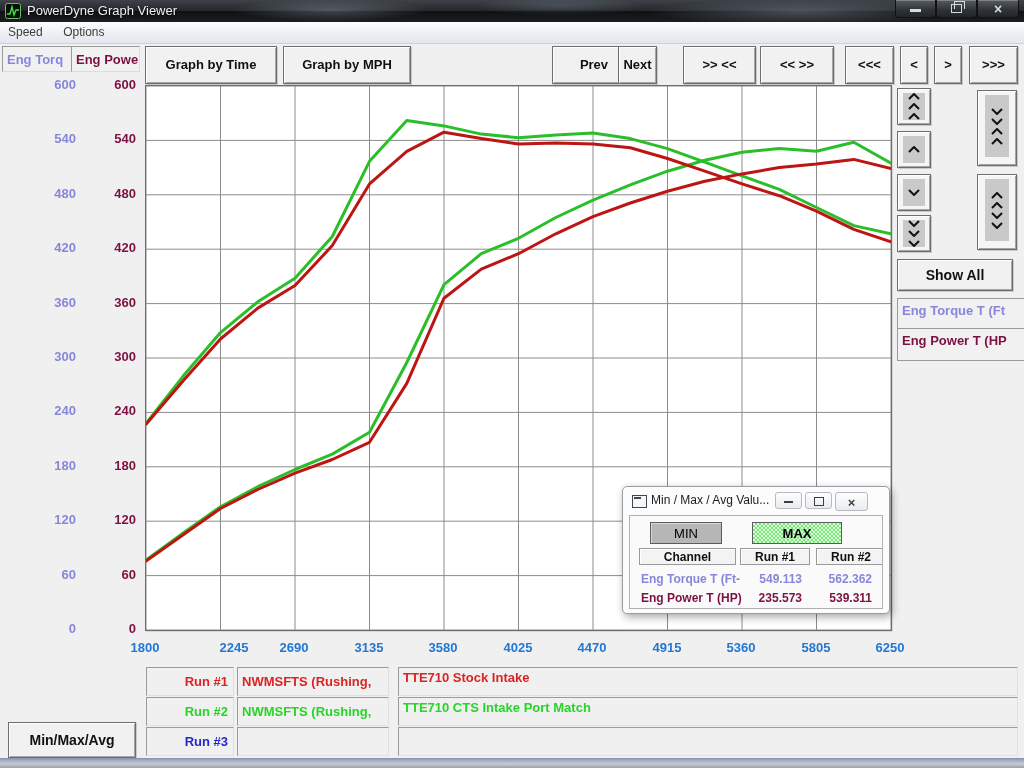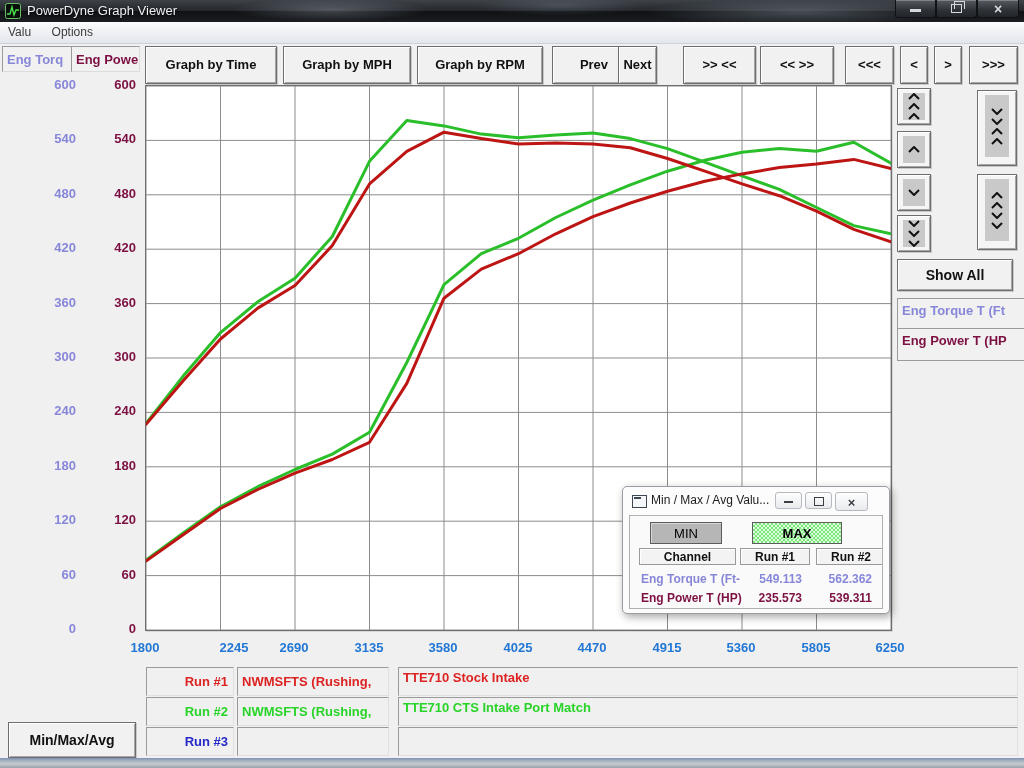--- a/index.html
+++ b/index.html
@@ -115,30 +115,29 @@
     <div class="winbtn" id="btn-min">
         <span></span>
       </div>
     <div class="winbtn" id="btn-restore">
         <span id="restore-glyph"></span>
       </div>
     <div class="winbtn" id="btn-close"><span>×</span></div>
   </div>
 
   <div id="menubar">
-    <span class="menu-item">Valu</span>
+    <span class="menu-item">Speed</span>
     <span class="menu-item">Options</span>
   </div>
 
   <div class="chanbox" id="chan-torq">Eng Torq</div>
   <div class="chanbox" id="chan-powe">Eng Powe</div>
 
   <div class="btn3d tbtn" style="left:145px;width:132px;">Graph by Time</div>
   <div class="btn3d tbtn" style="left:283px;width:128px;">Graph by MPH</div>
-  <div class="btn3d tbtn" style="left:417px;width:126px;">Graph by RPM</div>
   <div class="btn3d tbtn" style="left:552px;width:84px;">Prev</div>
   <div class="btn3d tbtn" style="left:618px;width:39px;">Next</div>
   <div class="btn3d tbtn" style="left:683px;width:73px;">&gt;&gt; &lt;&lt;</div>
   <div class="btn3d tbtn" style="left:760px;width:74px;">&lt;&lt; &gt;&gt;</div>
   <div class="btn3d tbtn" style="left:845px;width:49px;">&lt;&lt;&lt;</div>
   <div class="btn3d tbtn" style="left:900px;width:28px;">&lt;</div>
   <div class="btn3d tbtn" style="left:934px;width:28px;">&gt;</div>
   <div class="btn3d tbtn" style="left:969px;width:49px;">&gt;&gt;&gt;</div>
 
   <div id="yaxis">

